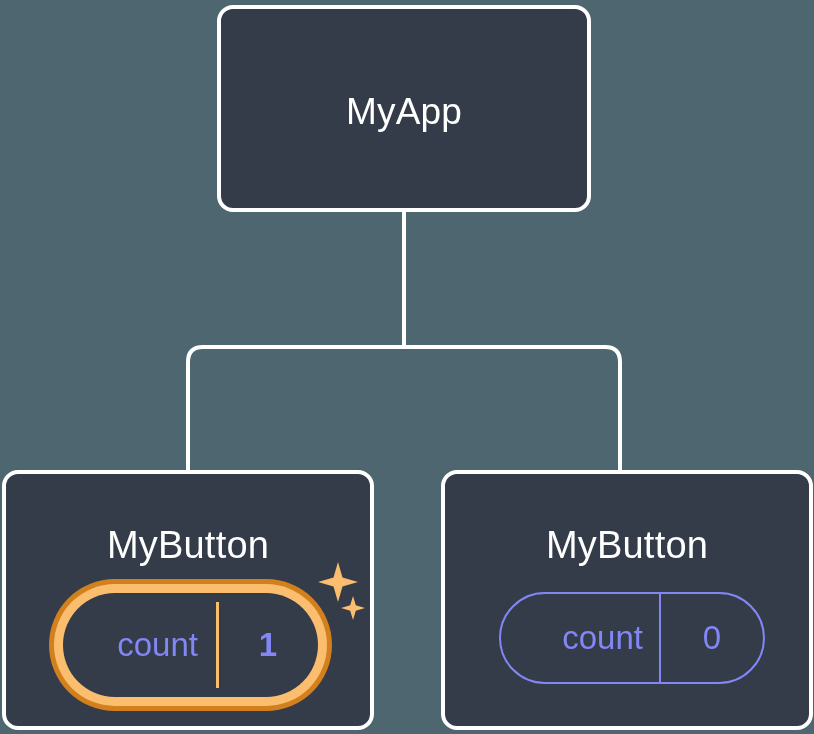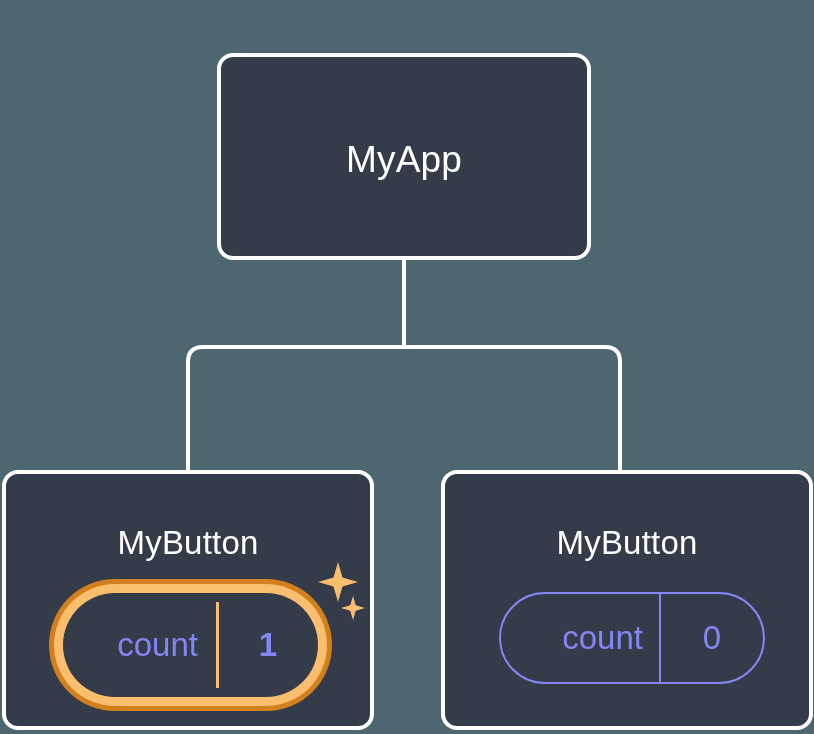--- a/index.html
+++ b/index.html
@@ -33,21 +33,20 @@
     border: 4px solid #ffffff;
     border-radius: 16px;
     box-sizing: border-box;
     z-index: 2;
   }
   .node-root {
     left: 217px;
     top: 5px;
     width: 374px;
     height: 207px;
-    margin-top: 48px;
   }
   .node-child-left {
     left: 2px;
     top: 470px;
     width: 372px;
     height: 260px;
   }
   .node-child-right {
     left: 441px;
     top: 470px;
@@ -65,21 +64,21 @@
     letter-spacing: 0.2px;
     white-space: nowrap;
   }
   .node-root .node-title {
     top: 82px;
     font-size: 37px;
   }
   .node-child-left .node-title,
   .node-child-right .node-title {
     top: 50px;
-    font-size: 33px;
+    font-size: 38px;
   }
 
   
   .pill {
     position: absolute;
     box-sizing: border-box;
     display: flex;
     align-items: center;
     border-radius: 999px;
   }

